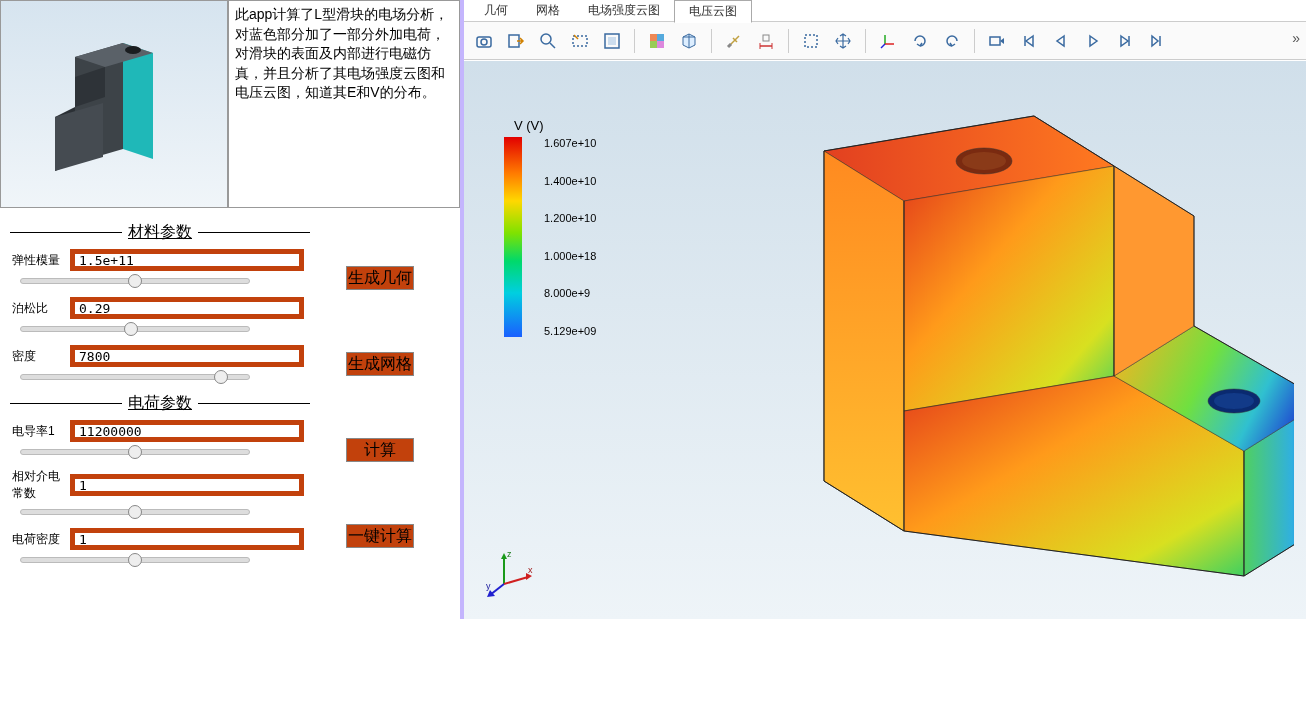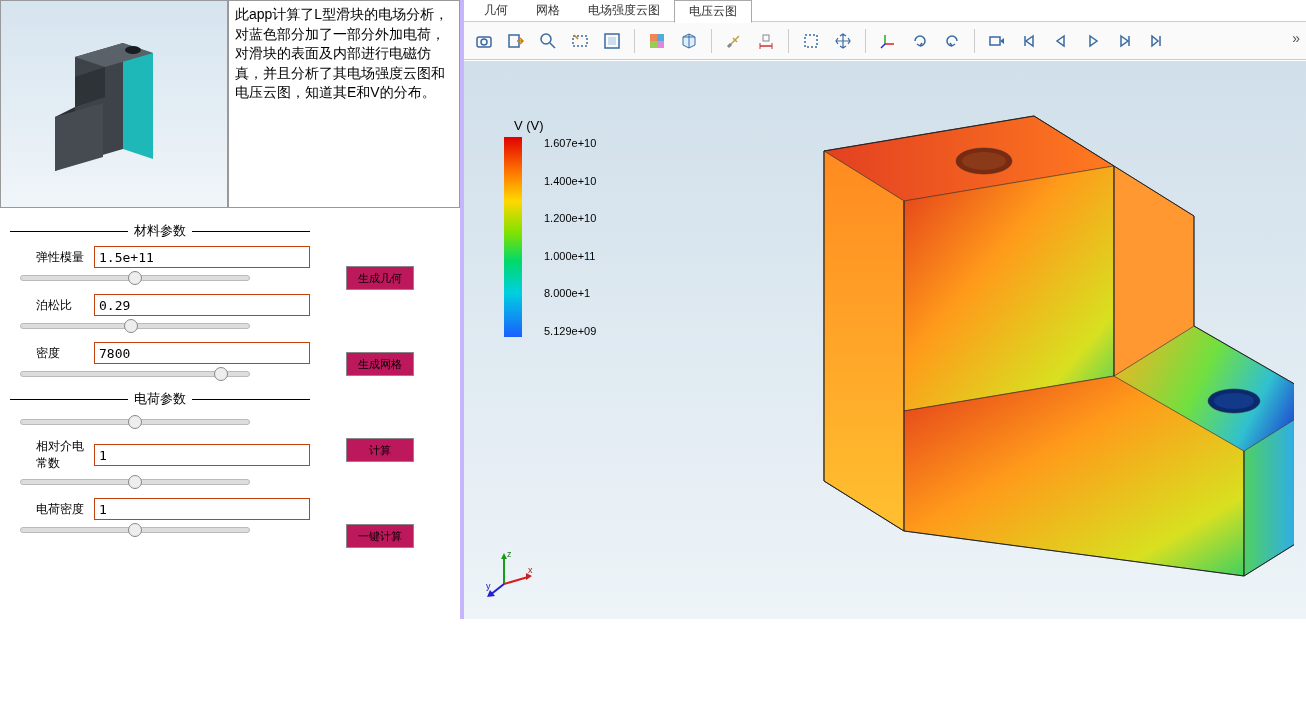--- a/index.html
+++ b/index.html
@@ -8,27 +8,27 @@
 .left-panel { width: 460px; display: flex; flex-direction: column; }
 .top-row { display: flex; height: 208px; }
 .preview-box { width: 228px; height: 208px; background: linear-gradient(to bottom, #d6e4ef, #f0f5f9); border: 1px solid #999; position: relative; }
 .preview-box svg { position: absolute; top: 20px; left: 40px; }
 .desc-box { flex: 1; border: 1px solid #999; padding: 4px 6px; font-size: 14px; line-height: 1.4; background: #fff; }
 .form-area { padding: 8px 10px 0 10px; display: flex; }
 .form-left { width: 300px; }
 .form-right { width: 140px; display: flex; flex-direction: column; align-items: center; padding-top: 50px; }
 .section-title { display: flex; align-items: center; margin: 6px 0; }
 .section-title .line { flex: 1; height: 1px; background: #000; }
-.section-title .txt { padding: 0 6px; font-size: 13px; }
+.section-title .txt { padding: 0 6px; font-size: 16px; text-decoration: underline; }
 .param-row { display: flex; align-items: center; margin-top: 4px; }
-.param-row label { width: 60px; text-align: left; font-size: 12px; padding-left: 2px; margin-left: 24px; }
-.param-row input[type=text] { flex: 1; border: 1px solid #c2410c; padding: 2px 4px; font-family: monospace; font-size: 13px; height: 22px; max-width: 234px; }
+.param-row label { width: 60px; text-align: left; font-size: 12px; padding-left: 2px; }
+.param-row input[type=text] { flex: 1; border: 5px solid #c2410c; padding: 2px 4px; font-family: monospace; font-size: 13px; height: 22px; max-width: 234px; }
 .slider-row { margin: 2px 0 10px 10px; }
 .slider-row input[type=range] { width: 230px; }
-.action-btn { width: 68px; height: 24px; border: 1px solid #888; background: #be185d; font-size: 11px; margin-bottom: 62px; cursor: pointer; }
+.action-btn { width: 68px; height: 24px; border: 1px solid #888; background: #c2410c; font-size: 16px; margin-bottom: 62px; cursor: pointer; }
 .right-panel { flex: 1; display: flex; flex-direction: column; border-left: 4px solid #c4b5fd; }
 .tabs-bar { height: 22px; display: flex; align-items: center; border-bottom: 1px solid #ccc; padding-left: 6px; background: #fff; }
 .tab { padding: 2px 14px; font-size: 12px; cursor: pointer; color: #333; }
 .tab.active { border: 1px solid #aaa; border-bottom: 1px solid #fff; background: #fff; position: relative; top: 1px; }
 .toolbar { height: 38px; display: flex; align-items: center; padding: 0 6px; gap: 4px; border-bottom: 1px solid #ccc; background: #fafafa; }
 .tool-btn { width: 28px; height: 28px; display: flex; align-items: center; justify-content: center; border: 1px solid transparent; cursor: pointer; }
 .tool-sep { width: 1px; height: 24px; background: #ccc; margin: 0 4px; }
 .viewport { flex: 1; position: relative; background: linear-gradient(to bottom, #d0dfea, #eef4f8); border-top: 1px solid #fff; }
 .colorbar-wrap { position: absolute; left: 40px; top: 57px; }
 .colorbar-title { font-size: 13px; margin-left: 10px; margin-bottom: 4px; }
@@ -85,20 +85,24 @@
           <input type="text" value="7800" style="">
         </div>
         <div class="slider-row"><input type="range" min="0" max="100" value="90" style=""></div>
 
         <div class="section-title">
           <div class="line"></div>
             <div class="txt">电荷参数</div>
             <div class="line"></div>
         </div>
 
+        <div class="param-row">
+          <label>电导率1</label>
+          <input type="text" value="11200000" style="">
+        </div>
         <div class="slider-row"><input type="range" min="0" max="100" value="50" style=""></div>
 
         <div class="param-row">
           <label>相对介电常数</label>
           <input type="text" value="1" style="">
         </div>
         <div class="slider-row"><input type="range" min="0" max="100" value="50" style=""></div>
 
         <div class="param-row">
           <label>电荷密度</label>
@@ -255,22 +259,22 @@
 
     <div class="viewport">
       <div class="colorbar-wrap">
         <div class="colorbar-title">V (V)</div>
         <div class="colorbar">
           <div class="cbar-grad"></div>
           <div class="cbar-labels">
             <div>1.607e+10</div>
             <div>1.400e+10</div>
             <div>1.200e+10</div>
-            <div>1.000e+11</div>
-            <div>8.000e+1</div>
+            <div>1.000e+18</div>
+            <div>8.000e+9</div>
             <div>5.129e+09</div>
           </div>
         </div>
       </div>
 
       <svg width="680" height="620" style="position:absolute; left:150px; top:10px;">
         <defs>
           <linearGradient id="g1" x1="0" y1="0" x2="1" y2="1">
             <stop offset="0%" stop-color="#e23a1a"></stop>
               <stop offset="40%" stop-color="#ff9a1a"></stop>

